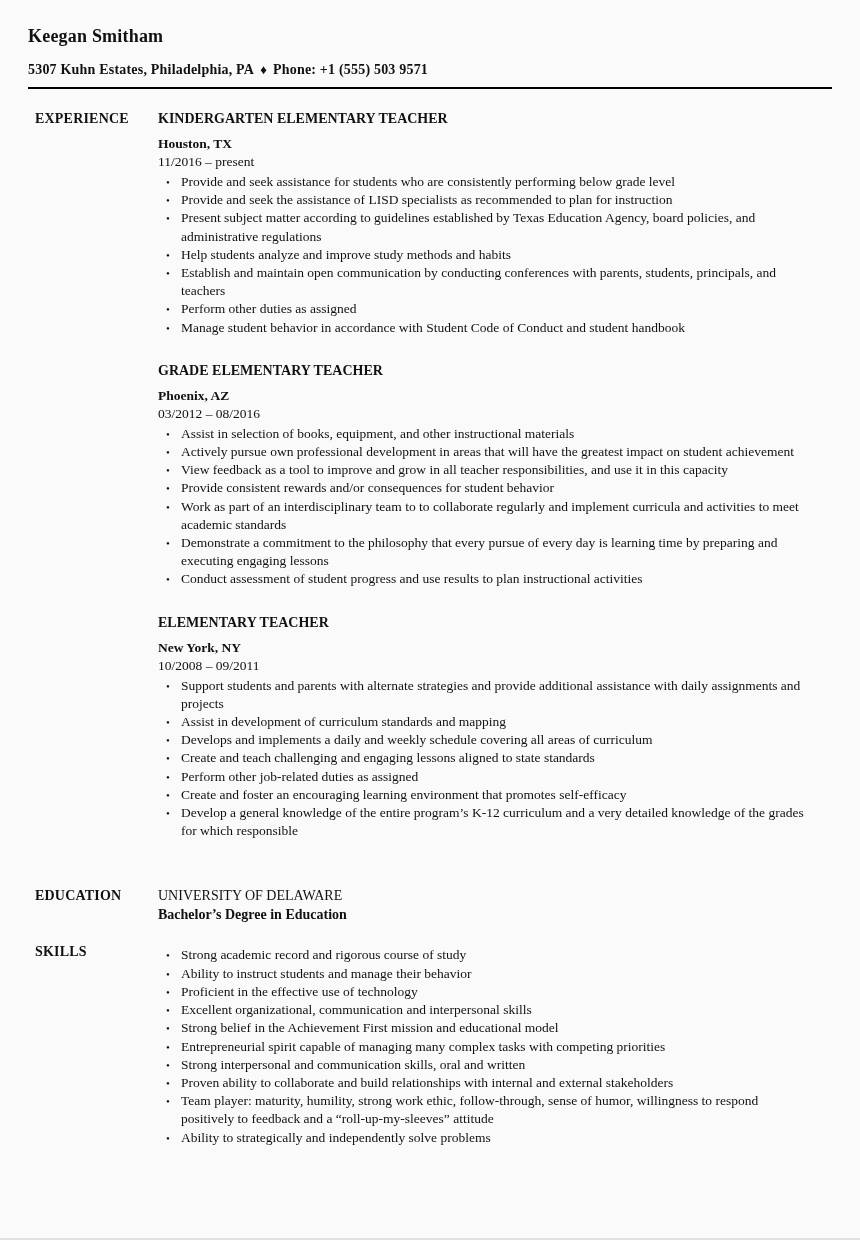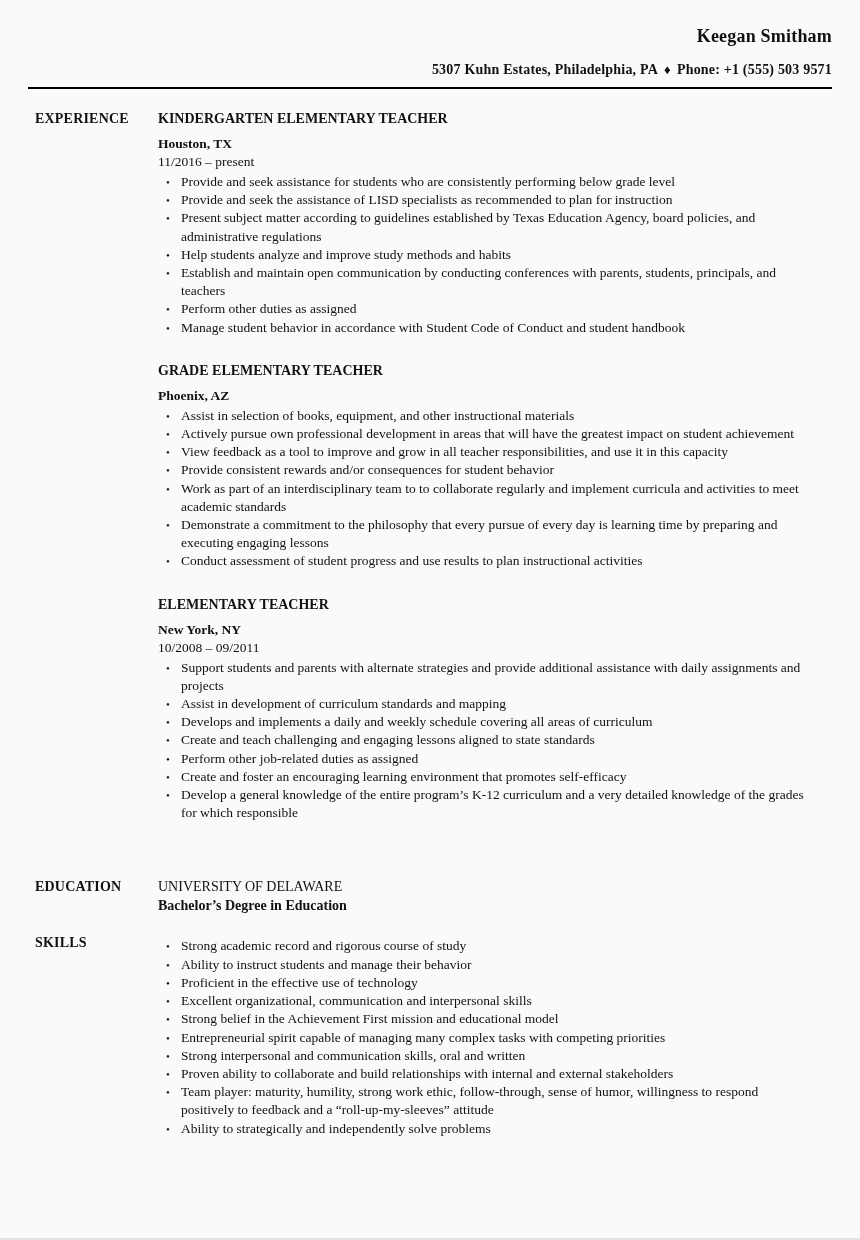--- a/index.html
+++ b/index.html
@@ -11,21 +11,21 @@
   .page {
     position: relative;
     width: 860px;
     height: 1240px;
     box-sizing: border-box;
     background: #fafafa;
     padding: 20px 28px 30px 28px;
     overflow: hidden;
     border-bottom: 2px solid #e2e2e2;
   }
-  .header { text-align: right; }
+  .header { text-align: left; }
   .name {
     font-size: 18px;
     font-weight: bold;
     margin: 6px 0 0 0;
     letter-spacing: 0.2px;
   }
   .contact {
     font-size: 14px;
     font-weight: bold;
     margin-top: 15px;
@@ -46,21 +46,21 @@
   }
   .section-label {
     font-size: 14px;
     font-weight: bold;
     letter-spacing: 0.2px;
     padding-left: 7px;
     line-height: 18px;
   }
   .content { font-size: 13.5px; line-height: 18.2px; }
   .job { margin-bottom: 25px; }
-  .job:last-child { margin-bottom: 12px; }
+  .job:last-child { margin-bottom: 3px; }
   .job-title { font-size: 14px; font-weight: bold; line-height: 18px; }
   .job-loc { font-size: 13.5px; font-weight: bold; line-height: 17px; margin-top: 7px; }
   .job-dates { font-size: 13.5px; line-height: 17px; margin-top: 1px; }
   ul.bullets {
     list-style: none;
     margin: 3px 0 0 0;
     padding: 0 0 0 8px;
   }
   ul.bullets li {
     position: relative;
@@ -108,20 +108,21 @@
             <li><span class="b">•</span><span>Help students analyze and improve study methods and habits</span></li>
             <li><span class="b">•</span><span>Establish and maintain open communication by conducting conferences with parents, students, principals, and teachers</span></li>
             <li><span class="b">•</span><span>Perform other duties as assigned</span></li>
             <li><span class="b">•</span><span>Manage student behavior in accordance with Student Code of Conduct and student handbook</span></li>
           </ul>
       </div>
 
       <div class="job">
         <div class="job-title">GRADE ELEMENTARY TEACHER</div>
         <div class="job-loc">Phoenix, AZ</div>
+        <div class="job-dates">03/2012 – 08/2016</div>
         <ul class="bullets">
             <li><span class="b">•</span><span>Assist in selection of books, equipment, and other instructional materials</span></li>
             <li><span class="b">•</span><span>Actively pursue own professional development in areas that will have the greatest impact on student achievement</span></li>
             <li><span class="b">•</span><span>View feedback as a tool to improve and grow in all teacher responsibilities, and use it in this capacity</span></li>
             <li><span class="b">•</span><span>Provide consistent rewards and/or consequences for student behavior</span></li>
             <li><span class="b">•</span><span>Work as part of an interdisciplinary team to to collaborate regularly and implement curricula and activities to meet academic standards</span></li>
             <li><span class="b">•</span><span>Demonstrate a commitment to the philosophy that every pursue of every day is learning time by preparing and executing engaging lessons</span></li>
             <li><span class="b">•</span><span>Conduct assessment of student progress and use results to plan instructional activities</span></li>
           </ul>
       </div>

